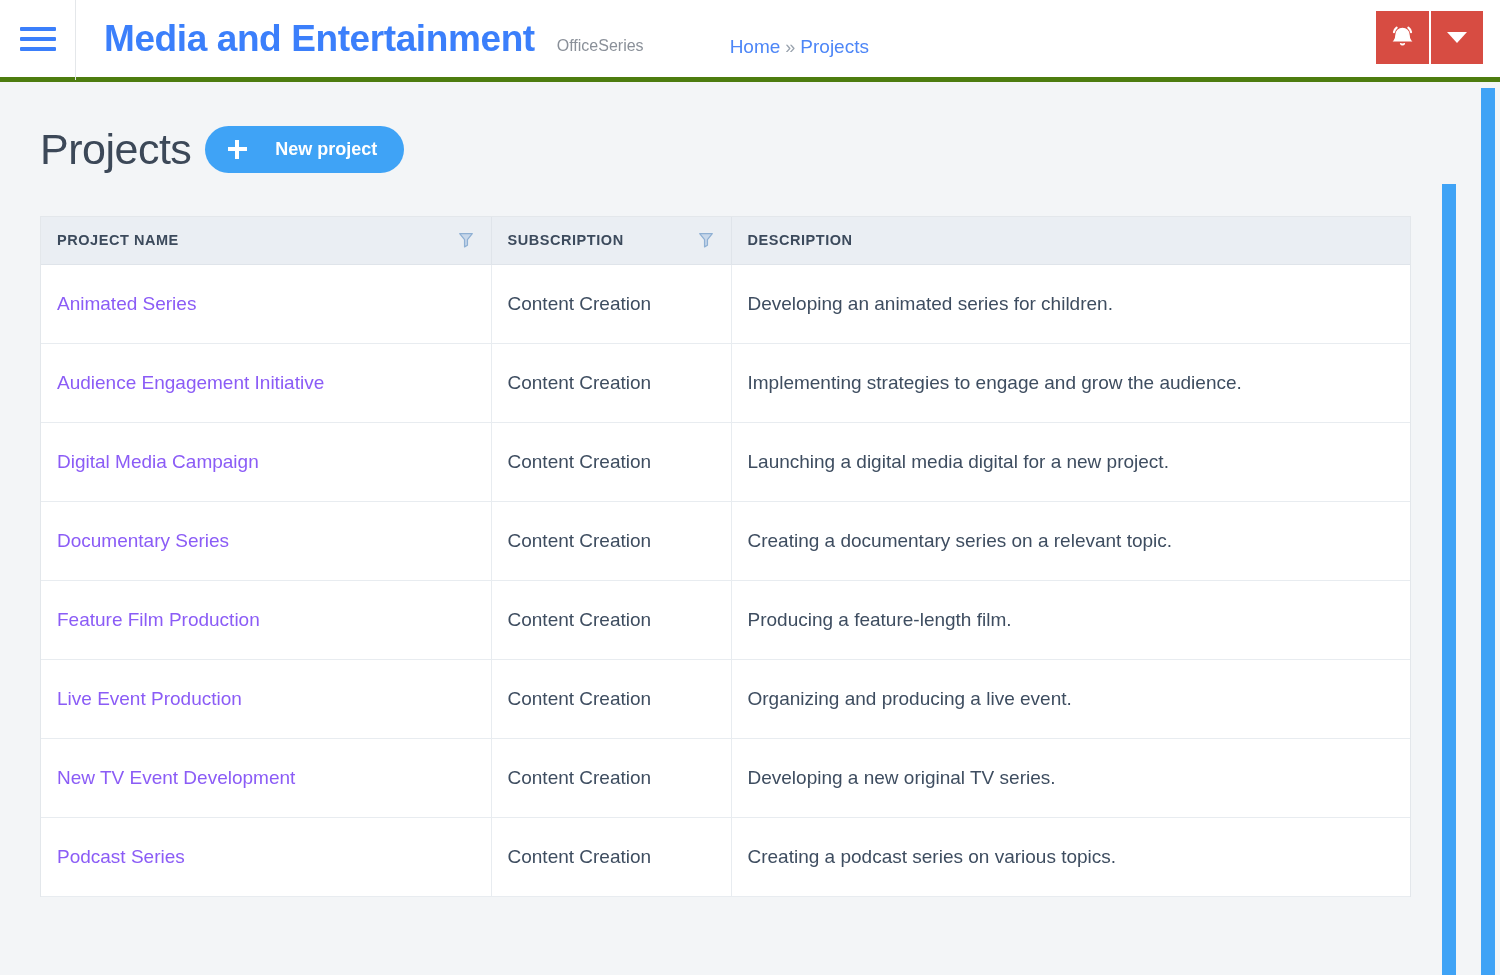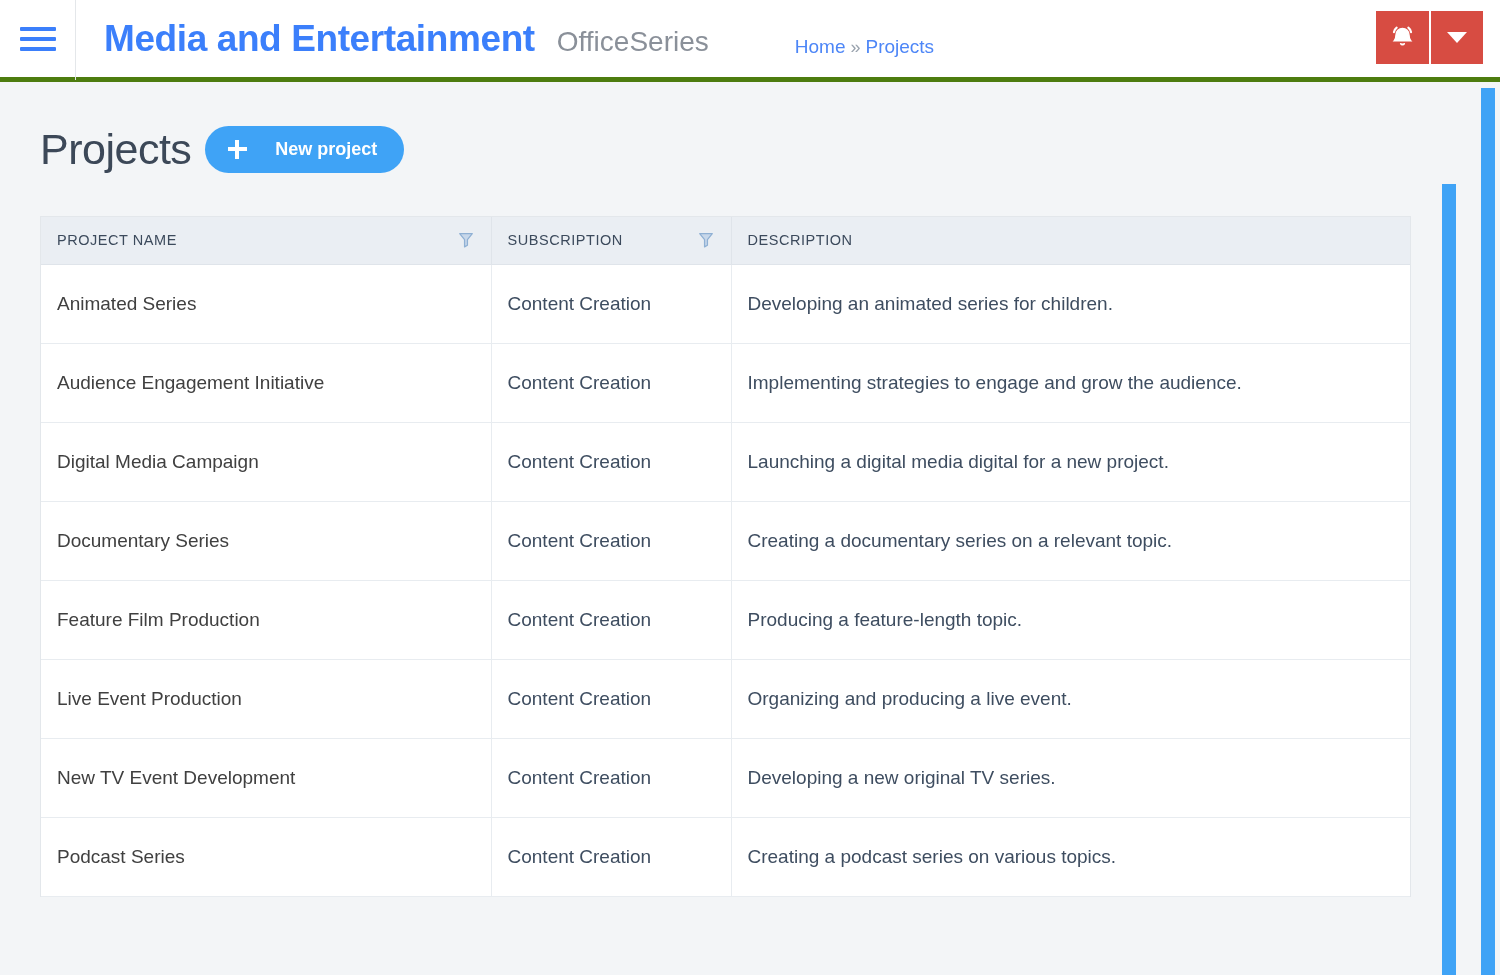--- a/index.html
+++ b/index.html
@@ -52,21 +52,21 @@
     padding-left: 28px;
     white-space: nowrap;
   }
   .brand-title {
     font-size: 37px;
     font-weight: 700;
     color: #3b7ffb;
     letter-spacing: -0.4px;
   }
   .brand-sub {
-    font-size: 28px;
+    font-size: 16px;
     color: #8a9099;
     margin-left: 22px;
     font-weight: 400;
   }
 
   .breadcrumb {
     display: flex;
     align-items: baseline;
     margin-left: 86px;
     font-size: 19px;
@@ -168,21 +168,21 @@
   }
   table {
     width: 100%;
     border-collapse: collapse;
     table-layout: fixed;
   }
   thead th {
     background: #eaeef3;
     height: 47px;
     font-size: 14.5px;
-    font-weight: 400;
+    font-weight: 700;
     letter-spacing: 0.55px;
     color: #3c4a5c;
     text-align: center;
     padding: 0 16px;
     border-bottom: 1px solid #dfe4ea;
     border-right: 1px solid #dfe4ea;
     vertical-align: middle;
   }
   thead th:last-child { border-right: none; }
   .th-inner {
@@ -203,21 +203,21 @@
     font-size: 19px;
     padding: 0 16px;
     border-bottom: 1px solid #e8ecf0;
     border-right: 1px solid #e8ecf0;
     vertical-align: middle;
     color: #3e4d60;
     background: #ffffff;
   }
   tbody td:last-child { border-right: none; }
   tbody td a.proj-link {
-    color: #404040;
+    color: #8b5cf6;
     text-decoration: none;
     cursor: pointer;
     text-align: center;
   }
 
   .col-name  { width: 450px; }
   .col-sub   { width: 240px; }
   .col-desc  { width: auto; }
 
   
@@ -338,21 +338,21 @@
             <td>Launching a digital media digital for a new project.</td>
           </tr>
           <tr>
             <td><a class="proj-link">Documentary Series</a></td>
             <td>Content Creation</td>
             <td>Creating a documentary series on a relevant topic.</td>
           </tr>
           <tr>
             <td><a class="proj-link">Feature Film Production</a></td>
             <td>Content Creation</td>
-            <td>Producing a feature-length topic.</td>
+            <td>Producing a feature-length film.</td>
           </tr>
           <tr>
             <td><a class="proj-link">Live Event Production</a></td>
             <td>Content Creation</td>
             <td>Organizing and producing a live event.</td>
           </tr>
           <tr>
             <td><a class="proj-link">New TV Event Development</a></td>
             <td>Content Creation</td>
             <td>Developing a new original TV series.</td>

